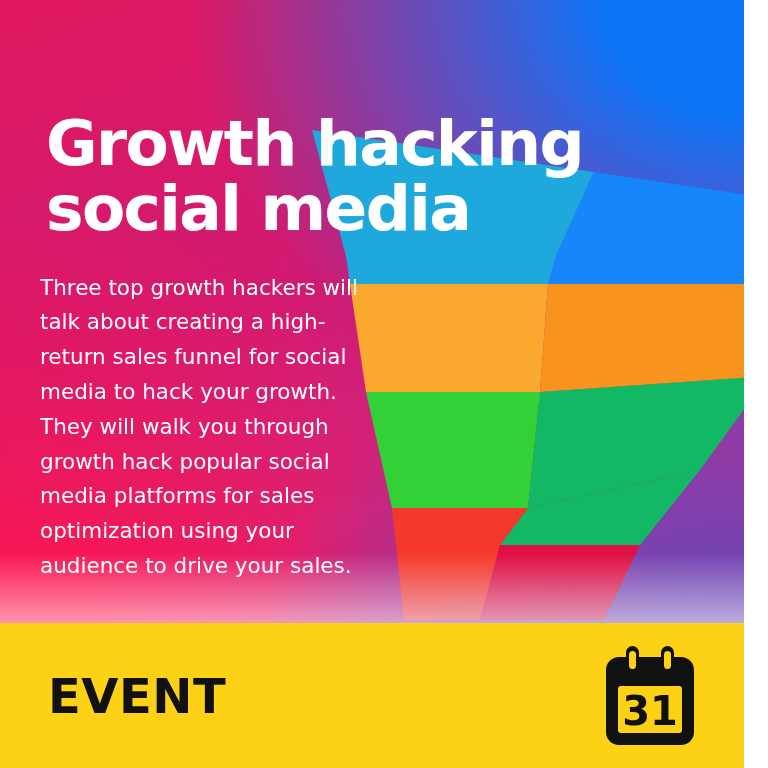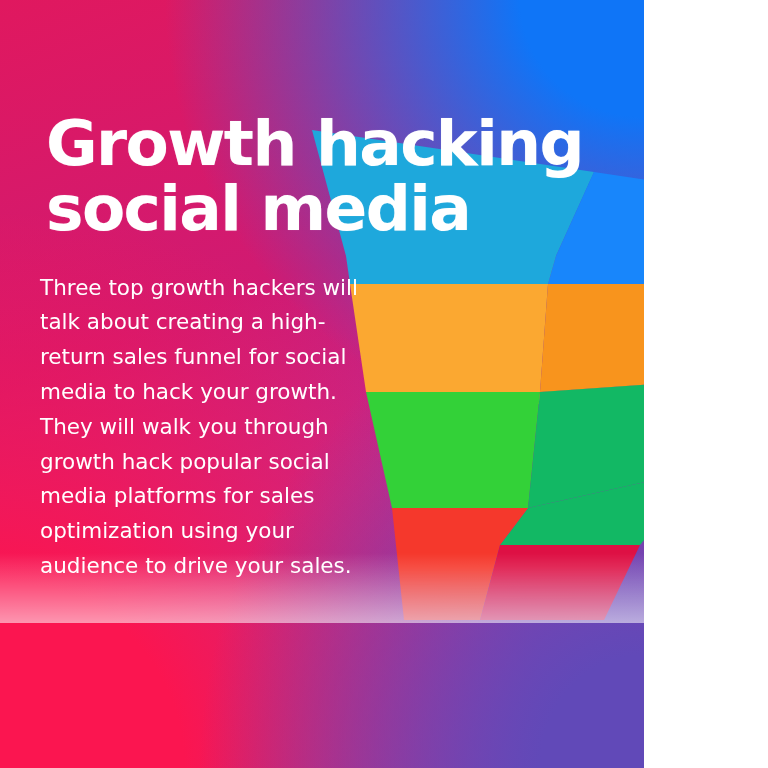--- a/index.html
+++ b/index.html
@@ -1,20 +1,20 @@
 <!DOCTYPE html>
 <html><head>
 <meta charset="utf-8">
 <style>
   html,body{margin:0;padding:0;background:#fff;}
   body{font-family:"Liberation Sans",sans-serif;}
 
   .poster{
     position:relative;
-    width:644px;height:768px;
+    width:744px;height:768px;
     overflow:hidden;
     background:#e0185f;
   }
 
   
   .bg-base{
     position:absolute;inset:0;
     background:
       radial-gradient(120% 95% at 100% 0%,   #0f75f7 0%,  #0f75f7 16%, rgba(15,117,247,0) 62%),
       radial-gradient(115% 105% at 100% 100%, #6149b8 0%, #6149b8 14%, rgba(97,73,184,0) 60%),
@@ -131,15 +131,36 @@
         <polygon points="594,172 768,198 768,768 470,768" fill="#000000" opacity="0"></polygon>
       </g>
     </svg>
   </div>
 
   <h1 class="headline">Growth hacking
 social media</h1>
 
   <p class="body-copy">Three top growth hackers will talk about creating a high-return sales funnel for social media to hack your growth.  They will walk you through growth hack popular social media platforms for sales optimization using your audience to drive your sales.</p>
 
+  <div class="bottom-bar">
+
+    <div class="event-label">EVENT</div>
+
+    <div class="cal-icon">
+      <svg viewBox="0 0 96 100" xmlns="http://www.w3.org/2000/svg" aria-hidden="true">
+
+        <rect x="24" y="0" width="13" height="26" rx="6.5" fill="#111111"></rect>
+        <rect x="59" y="0" width="13" height="26" rx="6.5" fill="#111111"></rect>
+
+        <rect x="4" y="11" width="88" height="88" rx="13" fill="#111111"></rect>
+
+        <rect x="16" y="40" width="64" height="47" rx="3" fill="#fdd116"></rect>
+
+        <rect x="27" y="5" width="7" height="18" rx="3.5" fill="#fdd116"></rect>
+        <rect x="62" y="5" width="7" height="18" rx="3.5" fill="#fdd116"></rect>
+
+        <text x="48" y="79" text-anchor="middle" font-family="DejaVu Sans, sans-serif" font-weight="700" font-size="40" fill="#111111">31</text>
+      </svg>
+    </div>
+  </div>
 
   <div class="bg-haze"></div>
 </div>
 
 </body></html>

